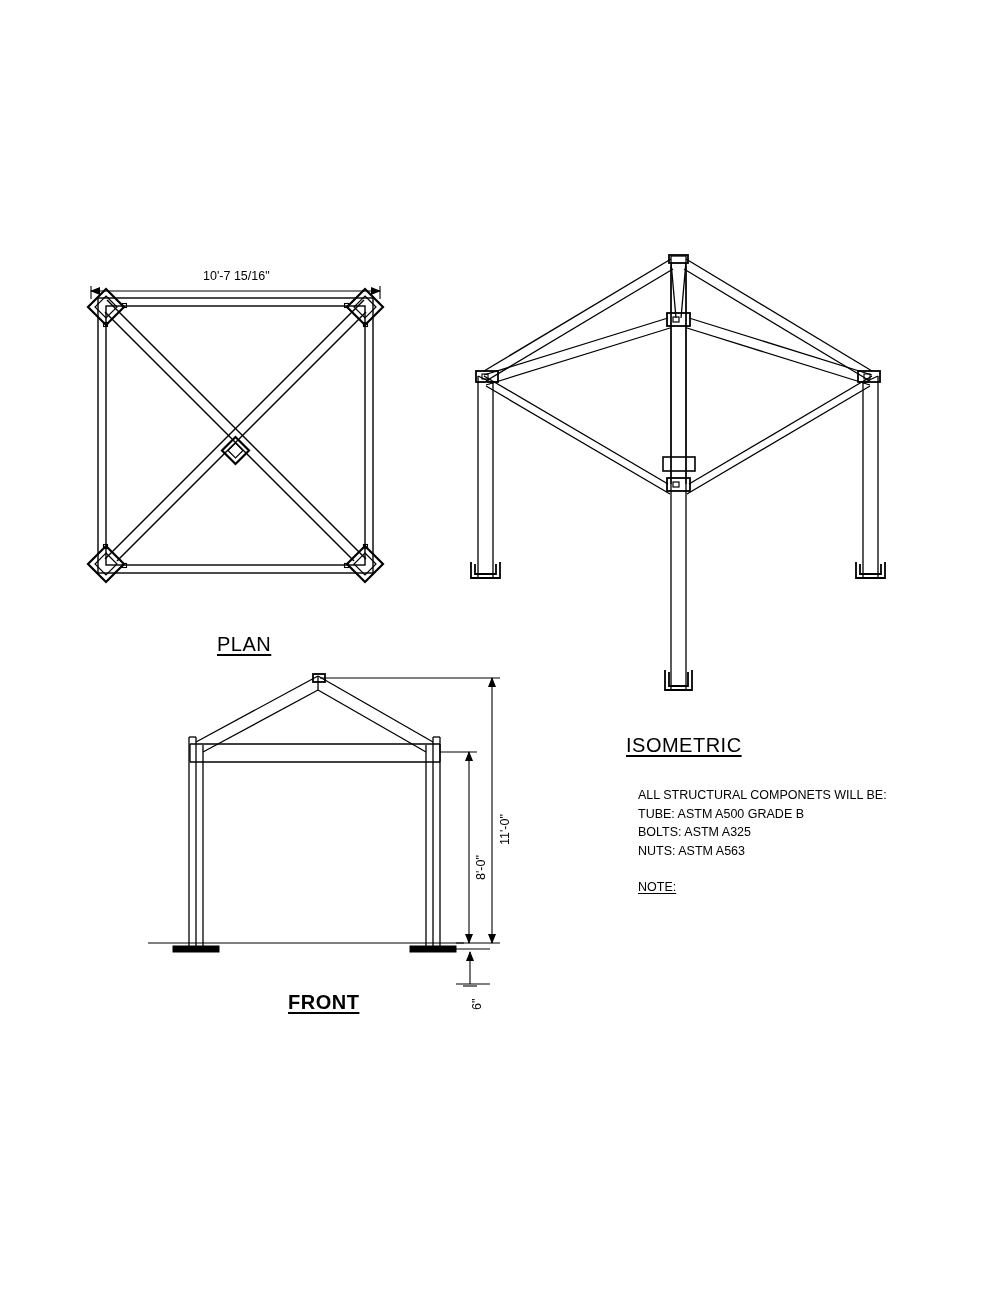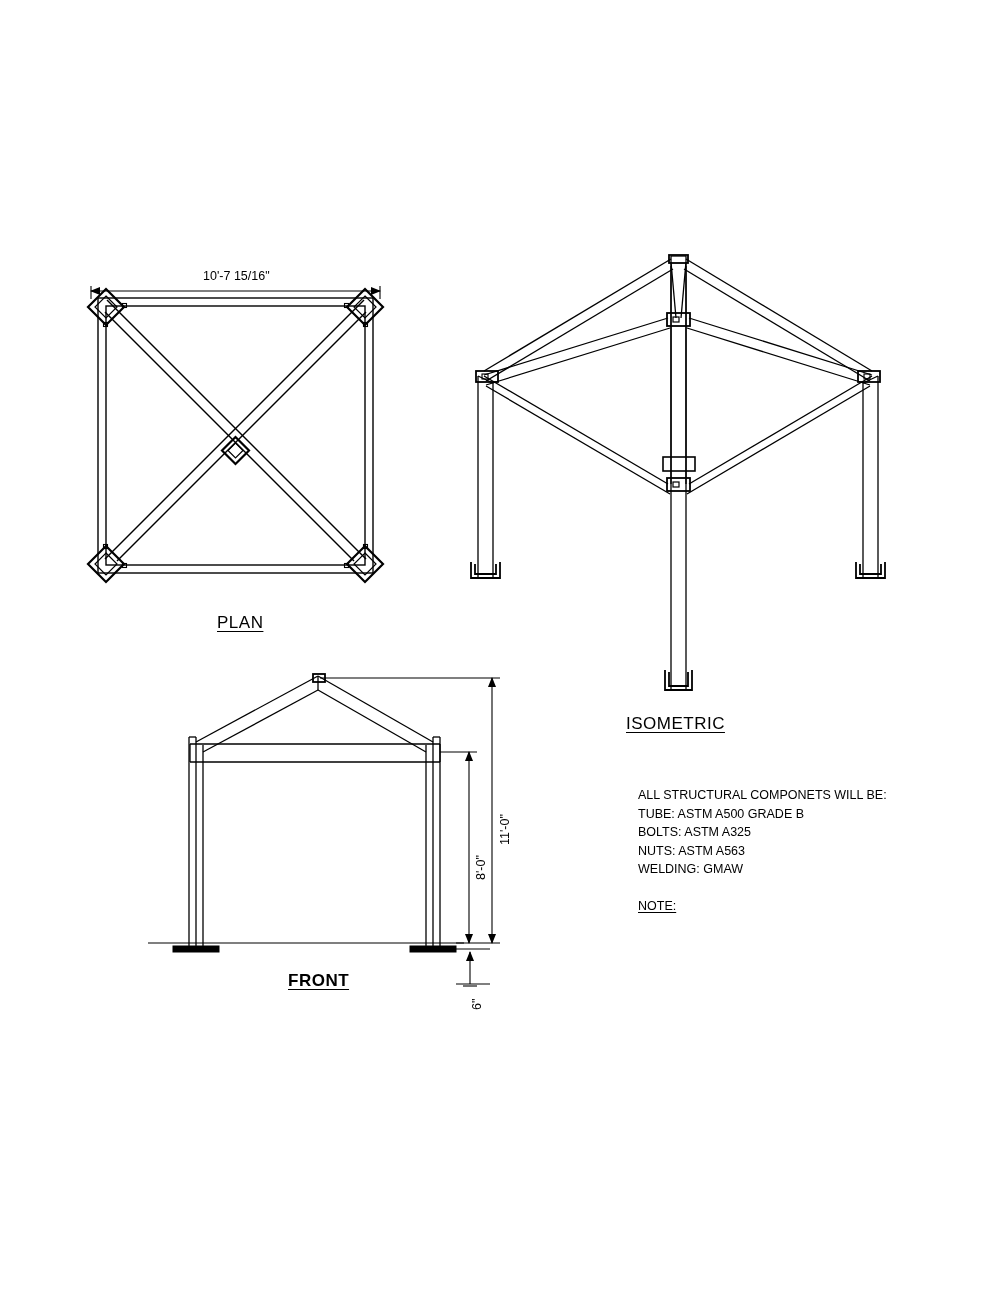--- a/index.html
+++ b/index.html
@@ -21,26 +21,27 @@
   .drawing-svg {
     position: absolute;
     left: 0;
     top: 0;
     width: 1000px;
     height: 1294px;
   }
   .view-label {
     position: absolute;
     font-family: "Liberation Sans", sans-serif;
-    font-size: 17px;
+    font-size: 20px;
     letter-spacing: 0.5px;
     color: #000;
     text-decoration: underline;
     text-underline-offset: 3px;
     white-space: nowrap;
+    margin-top: 20px;
   }
   #label-plan { left: 217px; top: 613px; }
   #label-isometric { left: 626px; top: 714px; }
   #label-front { left: 288px; top: 971px; font-weight: bold; }
 
   .notes-block {
     position: absolute;
     left: 626px;
     top: 786px;
     width: 320px;
@@ -277,18 +278,17 @@
 
   <div class="view-label" id="label-isometric">ISOMETRIC</div>
 
   <div class="view-label" id="label-front">FRONT</div>
 
   <div class="notes-block">
     <span class="nline">ALL STRUCTURAL COMPONETS WILL BE:</span>
     <span class="nline">TUBE: ASTM A500 GRADE B</span>
     <span class="nline">BOLTS: ASTM A325</span>
     <span class="nline">NUTS: ASTM A563</span>
-    <span class="nline">WELDING: GMAW</span>
     <div class="notes-gap"></div>
     <span class="nline"><span class="note-heading">NOTE:</span></span>
   </div>
 
 </div>
 
 </body></html>

